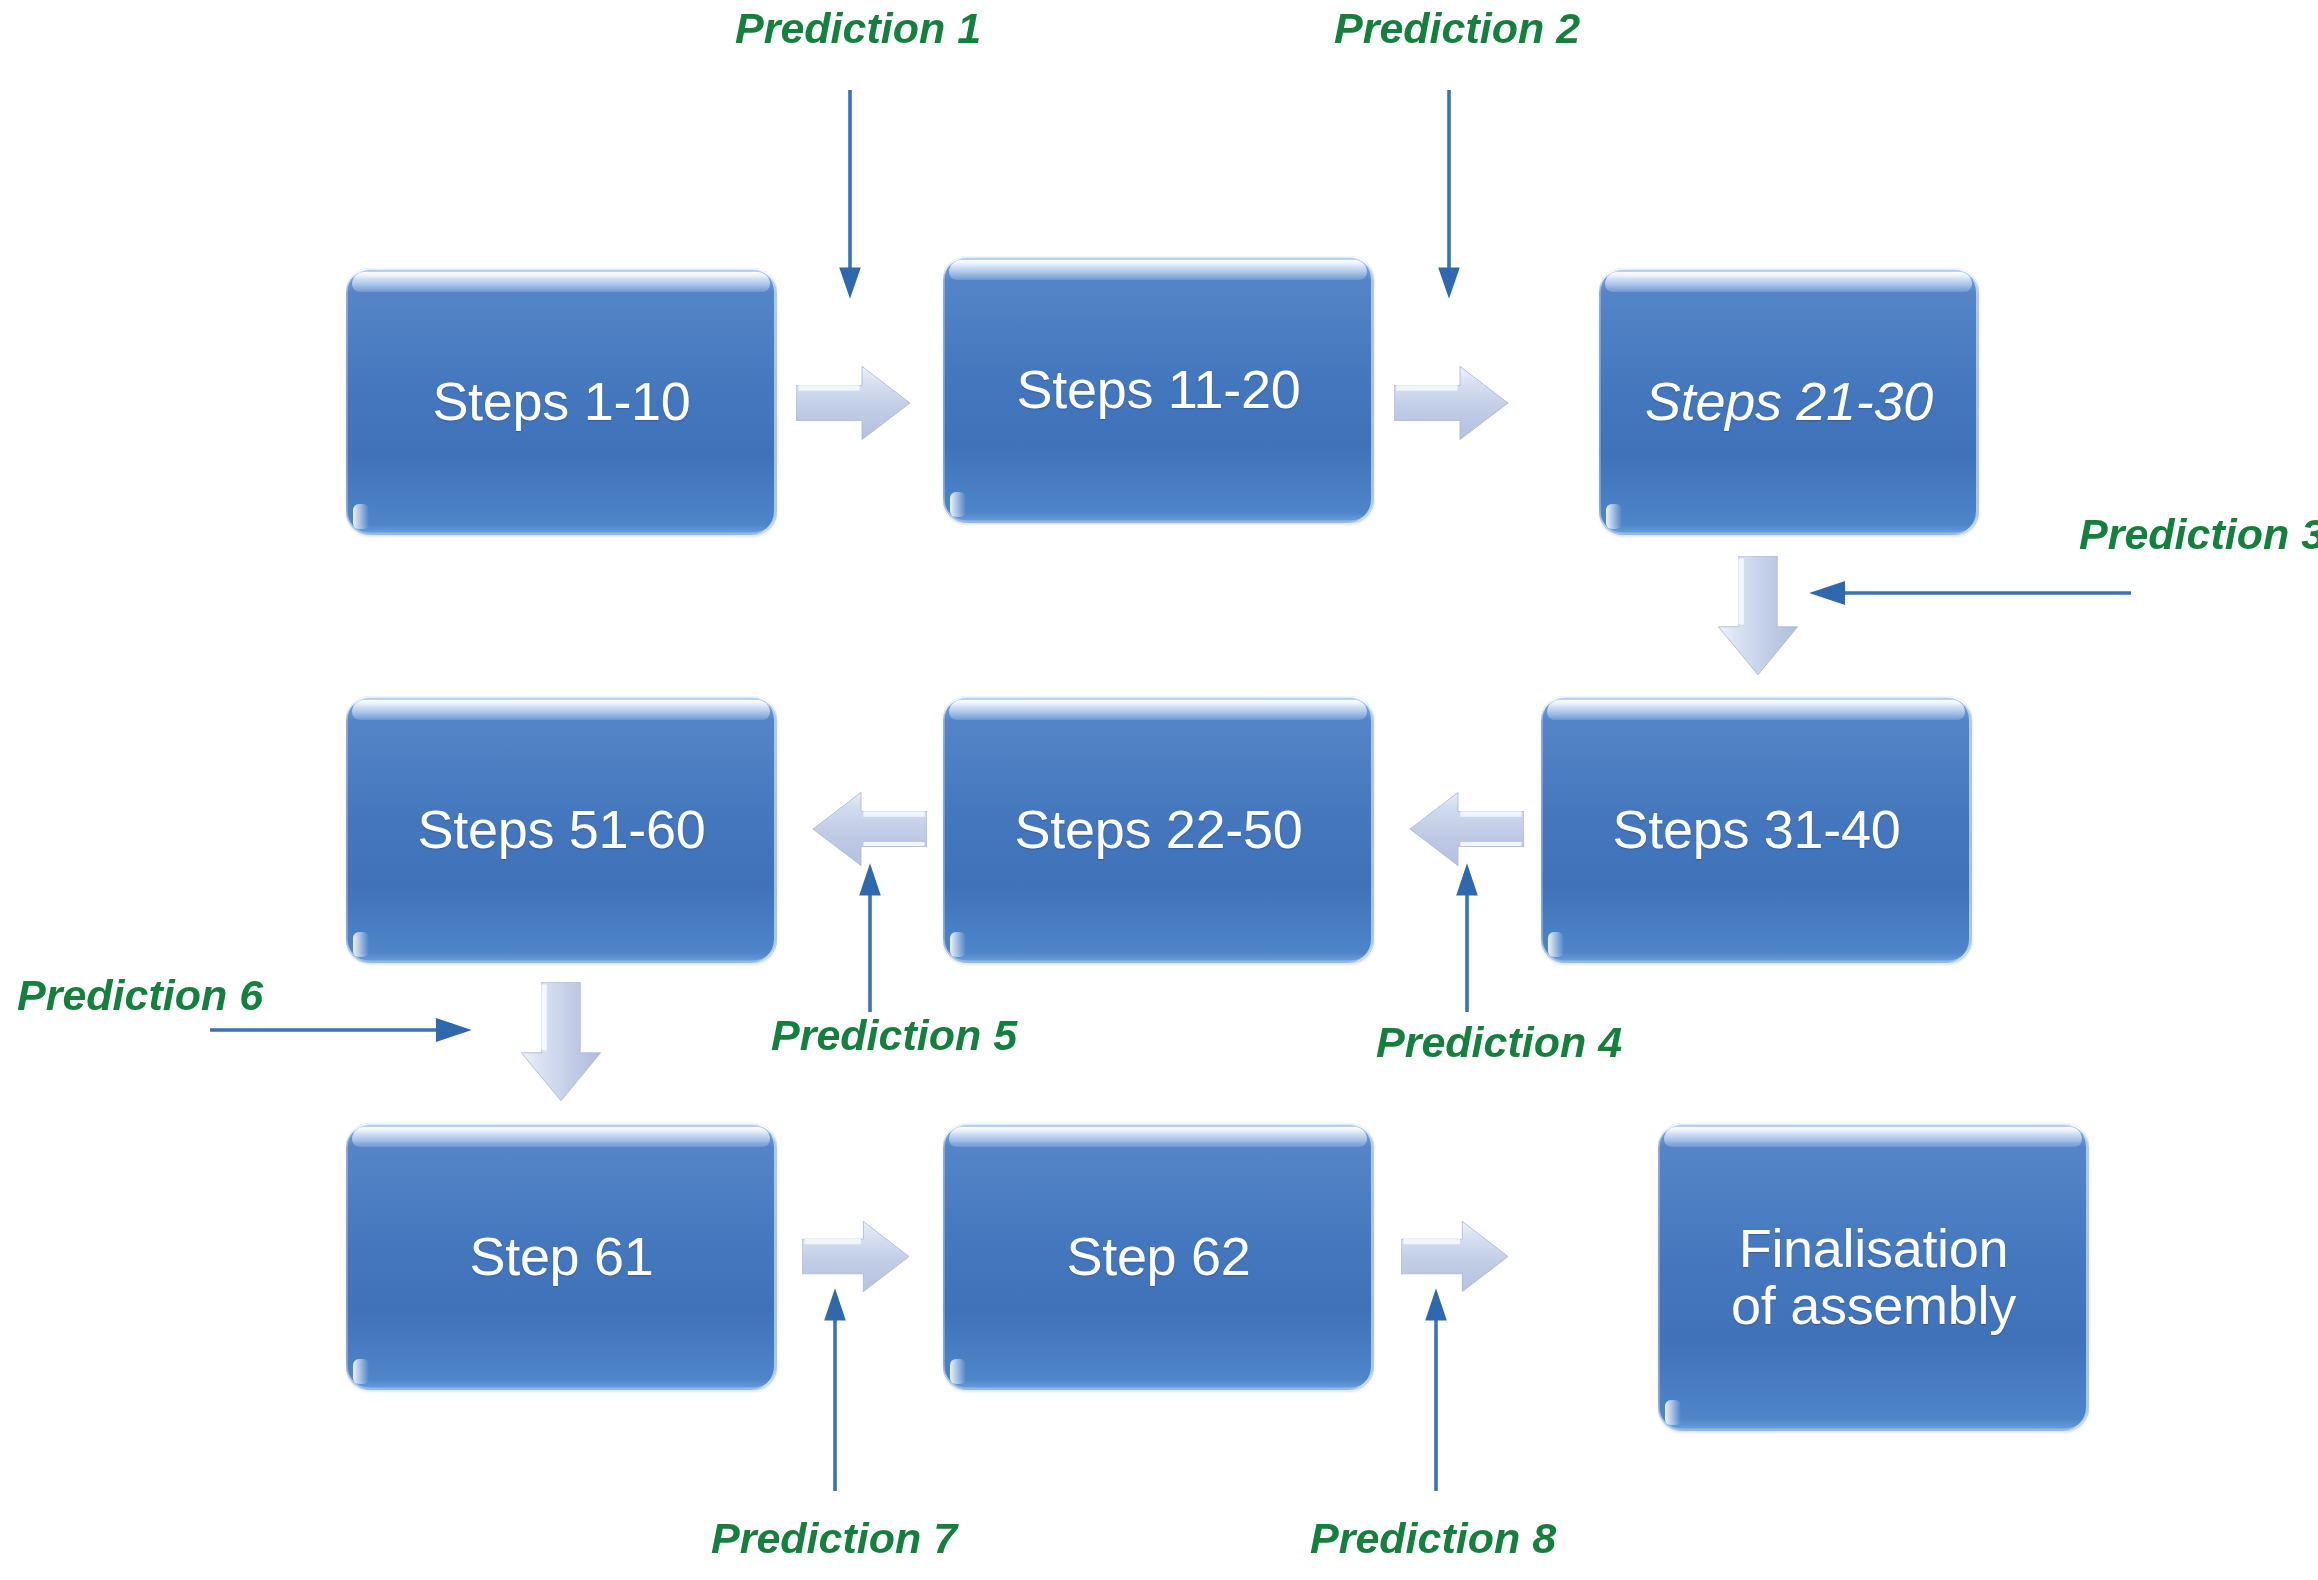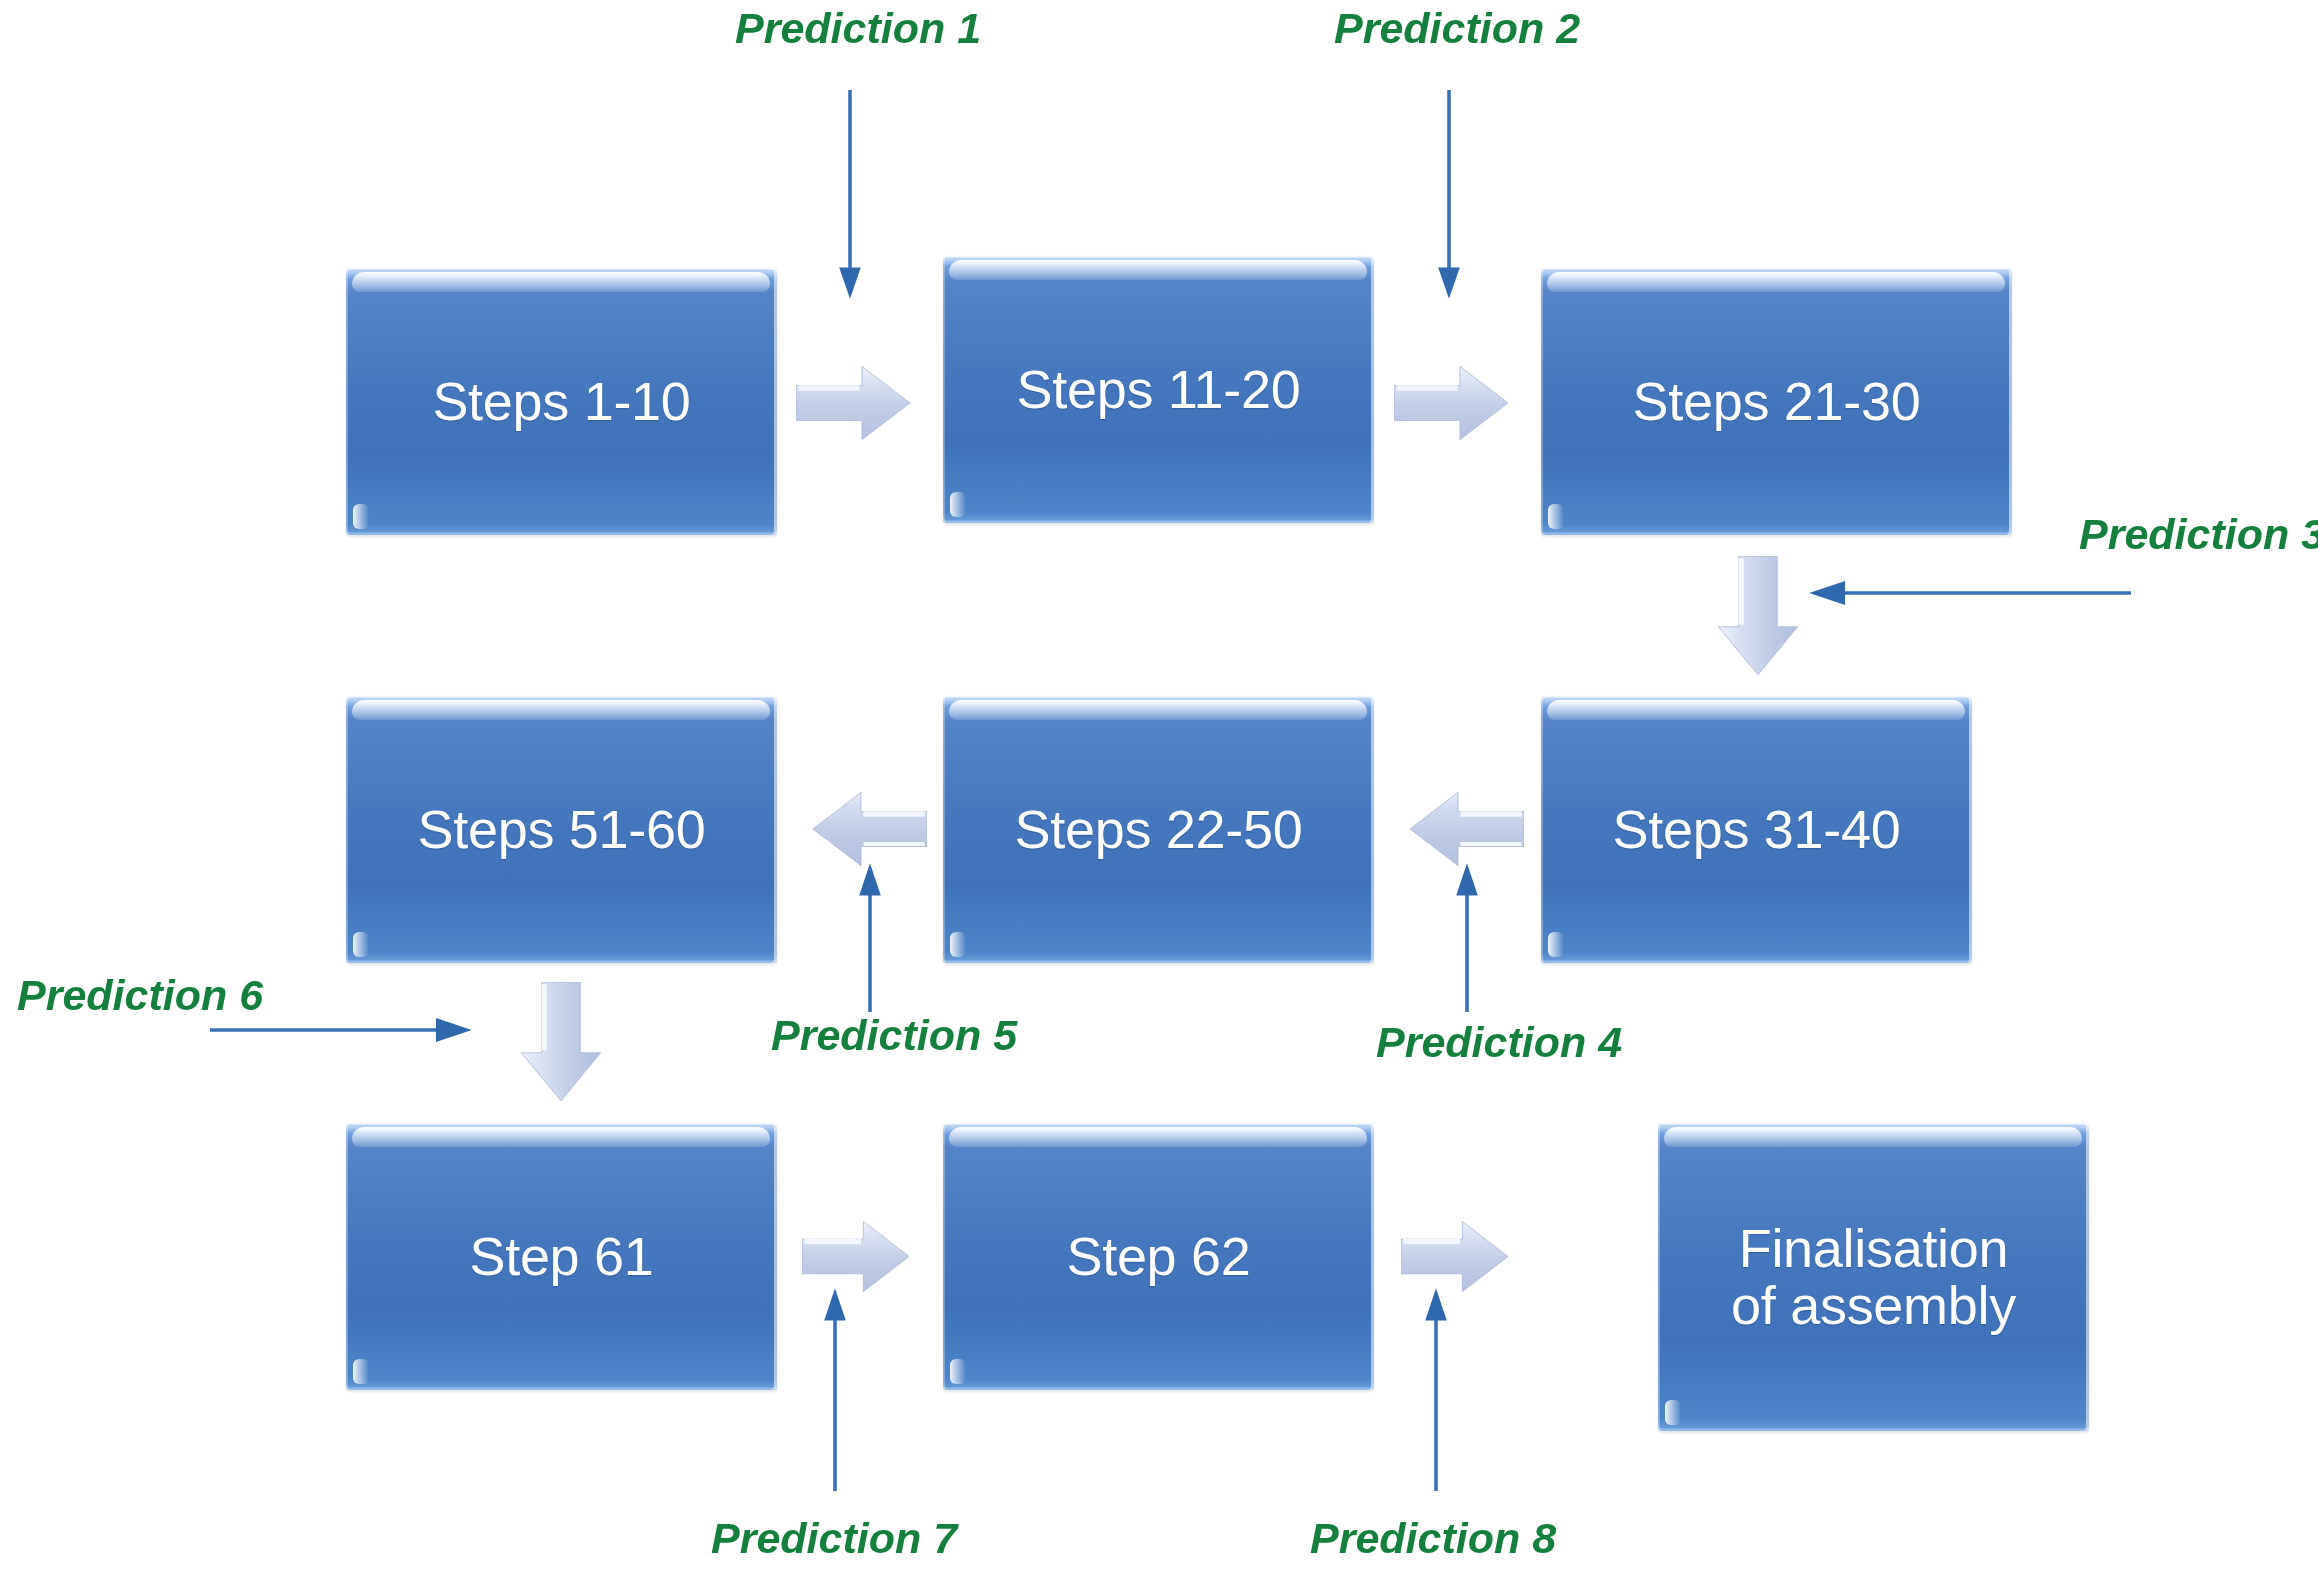--- a/index.html
+++ b/index.html
@@ -2,21 +2,21 @@
 <html style="font-size:9.6px"><head>
 <meta charset="utf-8">
 <style>
   html,body{margin:0;padding:0;background:#fff;}
   body{font-family:"Liberation Sans",sans-serif;}
   #stage{position:relative;width:2319px;height:1580px;background:#ffffff;overflow:hidden;}
 
   
   .pbox{
     position:absolute;
-    border-radius:4px;
+    border-radius:24px;
     box-sizing:border-box;
     background:
       linear-gradient(to bottom,
         #9dc0ef 0px, #b9d3f5 3.6px, #6f9ede 10.8px,
         #5585c8 24px, #4477bd 45%, #3f72b9 70%, #4e85c9 96%, #6fa2dc 100%);
     box-shadow:
       inset 0 1.8px 0 0 rgba(255,255,255,.85),
       inset 1.8px 0 0 0 rgba(255,255,255,.35),
       inset -3px 0 0 0 rgba(255,255,255,.55),
       inset 0 -2.4px 0 0 rgba(150,190,235,.85),
@@ -72,21 +72,21 @@
 <div id="stage">
 
   <div class="pbox" style="left:346px;top:268px;width:431px;height:267px;">
     <span class="lbl">Steps 1-10</span>
   </div>
 
   <div class="pbox" style="left:943px;top:256px;width:431px;height:267px;">
     <span class="lbl">Steps 11-20</span>
   </div>
 
-  <div class="pbox" style="left:1541px;top:268px;width:471px;height:267px;">
+  <div class="pbox" style="left:1599px;top:268px;width:380px;height:267px;font-style:italic;">
     <span class="lbl">Steps 21-30</span>
   </div>
 
   <div class="pbox" style="left:346px;top:696px;width:431px;height:267px;justify-content:center;">
     <span class="lbl">Steps 51-60</span>
   </div>
 
   <div class="pbox" style="left:943px;top:696px;width:431px;height:267px;">
     <span class="lbl">Steps 22-50</span>
   </div>

